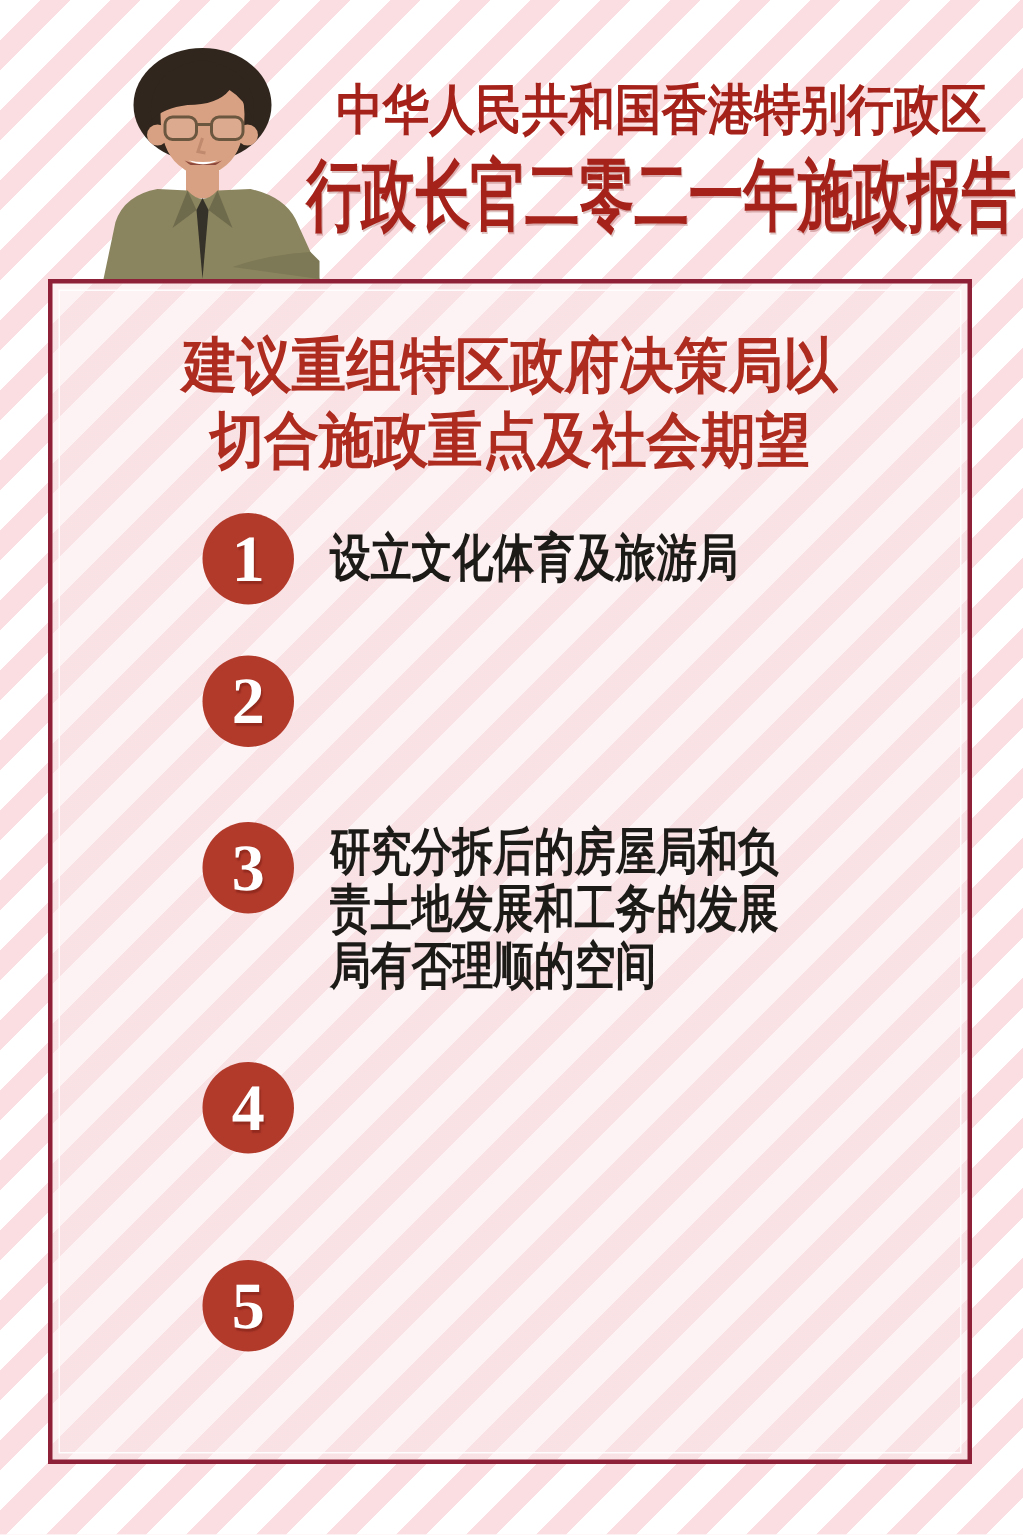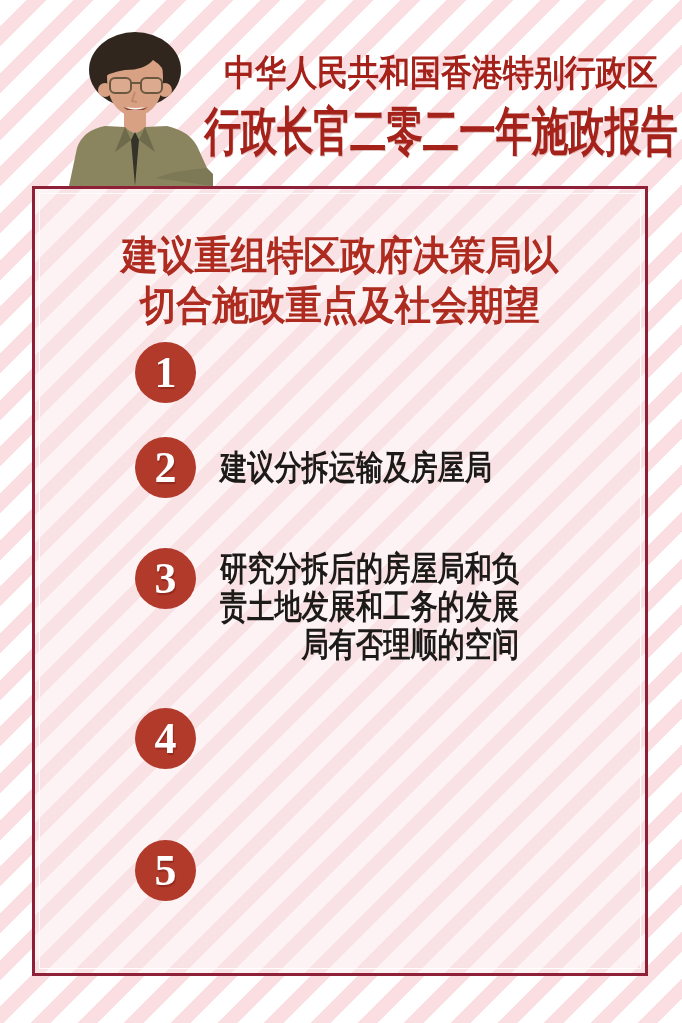--- a/index.html
+++ b/index.html
@@ -58,21 +58,21 @@
       ),
       #fcedee;
     z-index:3;
   }
   .panel::before{
     content:"";position:absolute;inset:4px;
     border:1px solid rgba(255,255,255,.9);
     pointer-events:none;
   }
   .panel-title{
-    padding-top:42px;
+    padding-top:30px;
     display:flex;flex-direction:column;align-items:center;
   }
   .panel-title .t-line{
     font-size:40px;line-height:50px;font-weight:bold;
     color:#ae2b20;white-space:nowrap;
     transform:scaleX(.91);transform-origin:center;
   }
 
   
   .item{
@@ -84,21 +84,21 @@
   .num-circle{
     flex:0 0 auto;
     width:61px;height:61px;border-radius:50%;
     background:#b23a2b;
     color:#ffffff;font-size:44px;font-weight:bold;
     font-family:"Liberation Serif","DejaVu Serif",serif;
     display:flex;align-items:center;justify-content:center;
     text-shadow:1px 2px 1px rgba(90,15,8,.35);
   }
   .item-text{color:#1d1b18;font-weight:bold;}
-  .item.top .item-text{margin-top:2px;text-align:right;}
+  .item.top .item-text{margin-top:2px;}
   .item-text .i-line{
     display:block;
     font-size:34px;line-height:38px;white-space:nowrap;
     transform:scaleX(.80);transform-origin:left center;
   }
   .item-1{top:153px;height:61px;}
   .item-2{top:248px;height:61px;}
   .item-3{top:359px;}
   .item-4{top:519px;}
   .item-5{top:651px;}
@@ -146,27 +146,27 @@
 
   <div class="panel">
 
     <div class="panel-title">
       <div class="t-line">建议重组特区政府决策局以</div>
       <div class="t-line">切合施政重点及社会期望</div>
     </div>
 
     <div class="item item-1 center">
       <div class="num-circle">1</div>
+      <div class="item-text">
+        <span class="i-line">设立文化体育及旅游局</span>
+      </div>
     </div>
 
     <div class="item item-2 center">
       <div class="num-circle">2</div>
-      <div class="item-text">
-        <span class="i-line">建议分拆运输及房屋局</span>
-      </div>
     </div>
 
     <div class="item item-3 top">
       <div class="num-circle">3</div>
       <div class="item-text">
         <span class="i-line">研究分拆后的房屋局和负</span>
         <span class="i-line">责土地发展和工务的发展</span>
         <span class="i-line">局有否理顺的空间</span>
       </div>
     </div>

